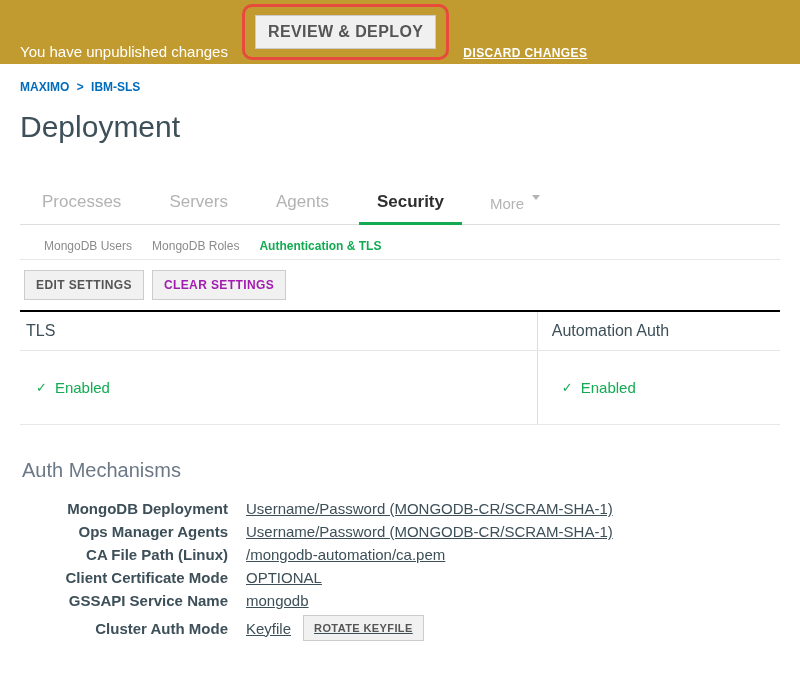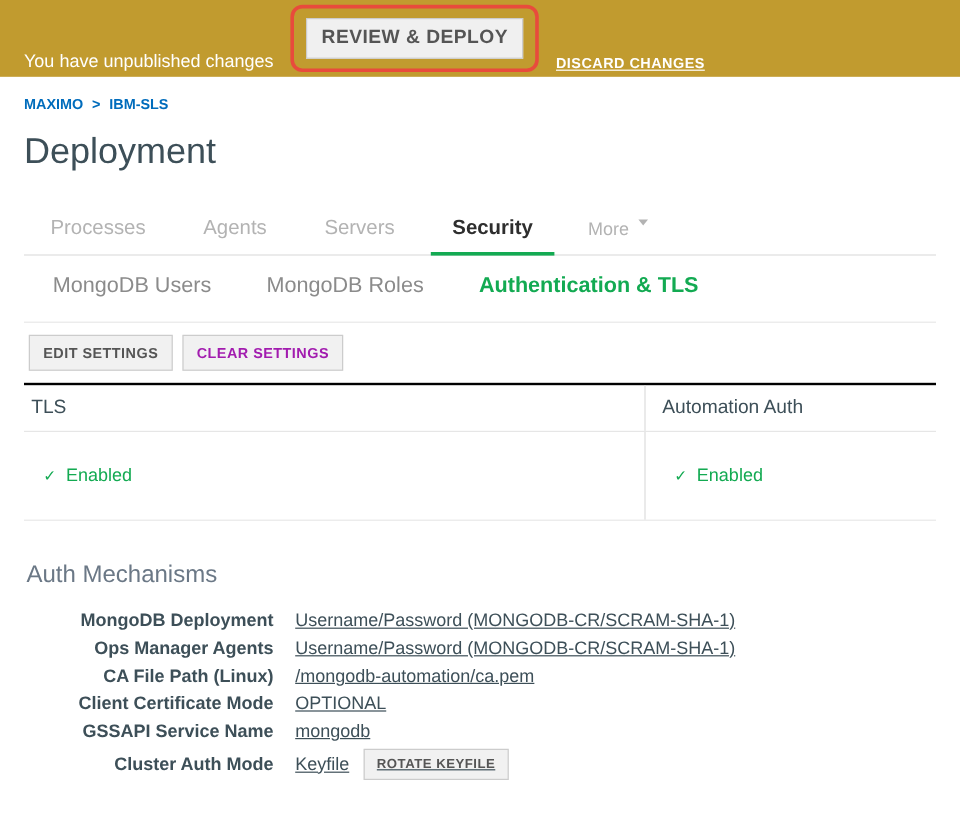--- a/index.html
+++ b/index.html
@@ -42,21 +42,21 @@
       font-size: 12px;
       font-weight: 700;
       color: #006cbc;
     }
     .breadcrumb a { color: #006cbc; text-decoration: none; cursor: pointer; }
     .breadcrumb .sep { color: #006cbc; margin: 0 4px; }
     h1.page-title {
       font-size: 30px;
       font-weight: 500;
       color: #3d4f58;
-      margin: 4px 0 26px;
+      margin: 4px 0 38px;
     }
     .tabs {
       display: flex;
       align-items: center;
       border-bottom: 1px solid #dedede;
       gap: 44px;
       padding-left: 20px;
     }
     .tabs .tab {
       padding: 10px 2px 12px;
@@ -72,24 +72,24 @@
     .tabs .tab.active::after {
       content: "";
       position: absolute;
       left: -16px; right: -16px; bottom: -1px;
       height: 3px;
       background: #13aa52;
     }
     .tabs .more { color: #b3b3b3; font-size: 15px; display:flex; align-items:flex-start; gap:8px; cursor:pointer;}
     .subtabs {
       display: flex;
-      gap: 46px;
-      padding: 14px 0 20px 24px;
+      gap: 20px;
+      padding: 14px 0 6px 24px;
       border-bottom: 1px solid #e8e8e8;
-      font-size: 18px;
+      font-size: 12px;
     }
     .subtabs .subtab { color: #8b8b8b; cursor: pointer; }
     .subtabs .subtab.active { color: #13aa52; font-weight: 600; }
     .action-row {
       display: flex;
       gap: 8px;
       padding: 10px 0 10px 4px;
       border-bottom: 2px solid #000000;
     }
     .action-row button {
@@ -169,22 +169,22 @@
   <div class="breadcrumb">
     <a>MAXIMO</a>
     <span class="sep">&gt;</span>
     <a>IBM-SLS</a>
   </div>
 
   <h1 class="page-title">Deployment</h1>
 
   <div class="tabs">
     <div class="tab">Processes</div>
+    <div class="tab">Servers</div>
     <div class="tab">Agents</div>
-    <div class="tab">Servers</div>
     <div class="tab active">Security</div>
     <div class="more">
       <span>More</span>
       <span class="caret-down"></span>
     </div>
   </div>
 
   <div class="subtabs">
     <div class="subtab">MongoDB Users</div>
     <div class="subtab">MongoDB Roles</div>

